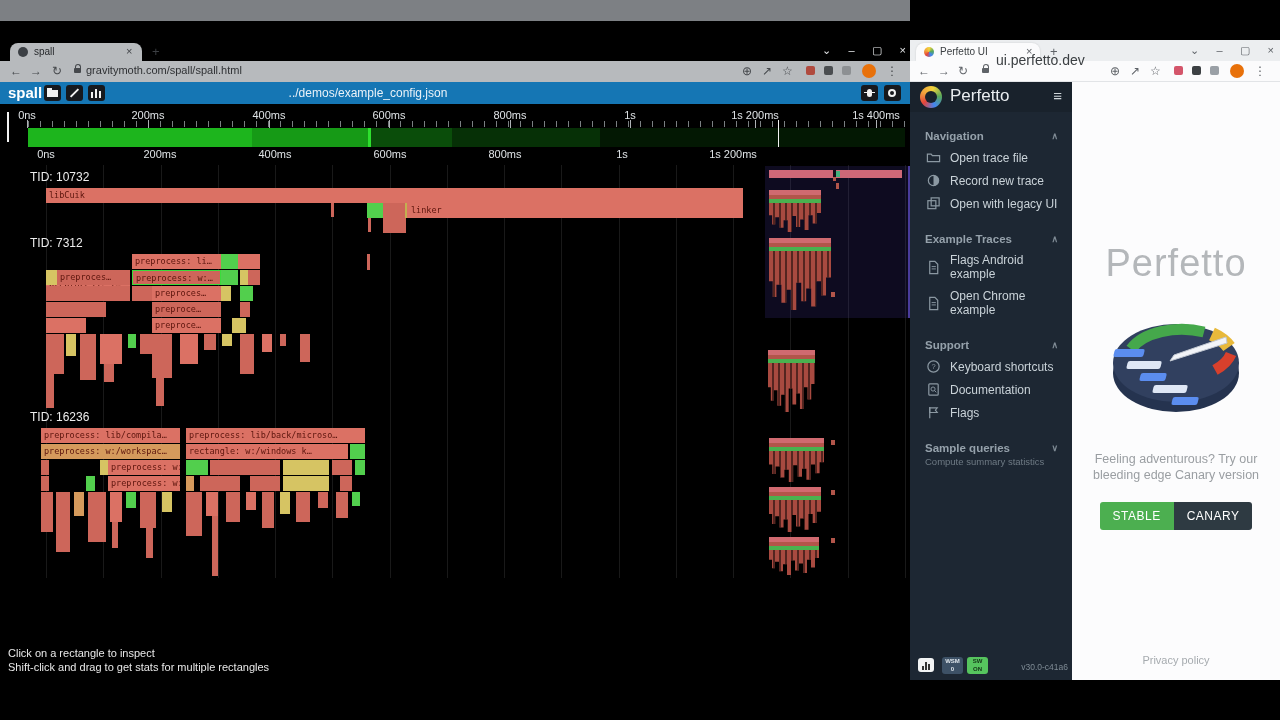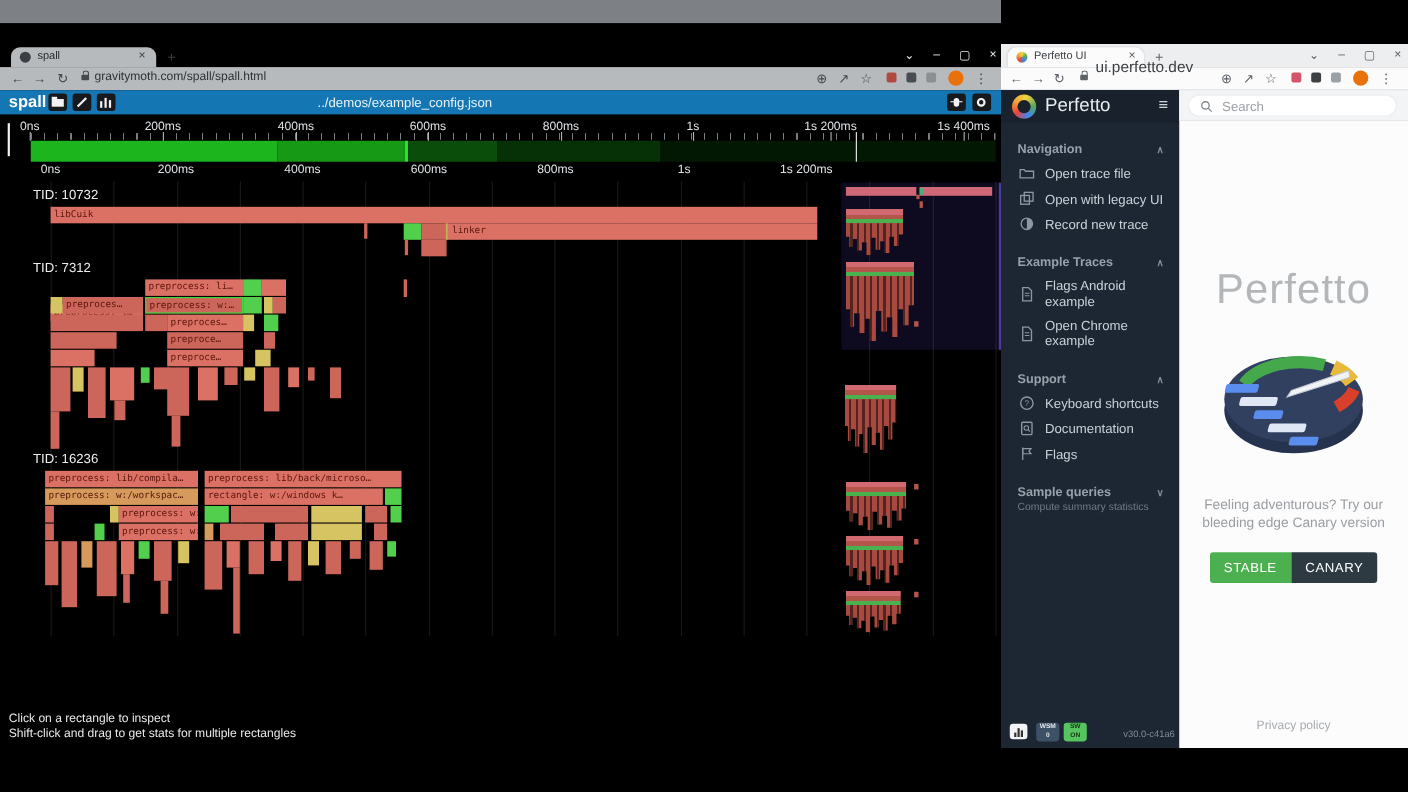--- a/index.html
+++ b/index.html
@@ -377,31 +377,31 @@
             <span class="sb-chev">∧</span>
           </div>
           <div class="sb-item">
             <svg width="15" height="15" viewBox="0 0 16 16">
               <path d="M1.5 12.5v-8h4l1.3 1.6h7.7v6.4z" fill="none" stroke="#8b98a2" stroke-width="1.3"></path>
             </svg>
             <span>Open trace file</span>
           </div>
           <div class="sb-item">
             <svg width="15" height="15" viewBox="0 0 16 16">
+              <circle cx="8" cy="8" r="5.5" fill="none" stroke="#8b98a2" stroke-width="1.3"></circle>
+              <path d="M8 2.5 a5.5 5.5 0 0 1 0 11z" fill="#8b98a2"></path>
+            </svg>
+            <span>Record new trace</span>
+          </div>
+          <div class="sb-item">
+            <svg width="15" height="15" viewBox="0 0 16 16">
               <rect x="2" y="5" width="8.5" height="8.5" fill="none" stroke="#8b98a2" stroke-width="1.3"></rect>
               <rect x="5.5" y="2" width="8.5" height="8.5" fill="none" stroke="#8b98a2" stroke-width="1.3"></rect>
             </svg>
             <span>Open with legacy UI</span>
-          </div>
-          <div class="sb-item">
-            <svg width="15" height="15" viewBox="0 0 16 16">
-              <circle cx="8" cy="8" r="5.5" fill="none" stroke="#8b98a2" stroke-width="1.3"></circle>
-              <path d="M8 2.5 a5.5 5.5 0 0 1 0 11z" fill="#8b98a2"></path>
-            </svg>
-            <span>Record new trace</span>
           </div>
         </div>
         <div class="sb-section">
           <div class="sb-sec-head">
             <span>Example Traces</span>
             <span class="sb-chev">∧</span>
           </div>
           <div class="sb-item">
             <svg width="15" height="15" viewBox="0 0 16 16">
               <path d="M4 1.5h5.5l3 3v10H4z" fill="none" stroke="#8b98a2" stroke-width="1.3"></path>
@@ -467,29 +467,20 @@
       </div>
       <div class="badge" id="badge-sw">
         <div>SW</div>
         <div>ON</div>
       </div>
       <div id="sb-version">v30.0-c41a6</div>
     </div>
   </div>
 
   <div class="abs" id="main">
-    <div id="searchrow">
-      <div id="searchpill">
-        <svg width="12" height="12" style="position:absolute;left:10px;top:4px;" viewBox="0 0 16 16">
-          <circle cx="6.5" cy="6.5" r="4.5" fill="none" stroke="#80868b" stroke-width="1.6"></circle>
-          <line x1="10" y1="10" x2="14" y2="14" stroke="#80868b" stroke-width="1.6"></line>
-        </svg>
-        <span id="search-ph">Search</span>
-      </div>
-    </div>
     <div id="wordmark">Perfetto</div>
     <svg id="biglogo" width="140" height="125" viewBox="0 0 140 125">
       <ellipse cx="70" cy="76" rx="63" ry="39" fill="#25334f"></ellipse>
       <ellipse cx="70" cy="66" rx="63" ry="39" fill="#31405f"></ellipse>
       <path d="M25 52 A55 32 0 0 1 98 35" stroke="#45a84b" stroke-width="11" fill="none"></path>
       <path d="M106 37 A55 32 0 0 1 123 50" stroke="#e8b93b" stroke-width="14" fill="none"></path>
       <path d="M125 57 A55 32 0 0 1 109 73" stroke="#d8402c" stroke-width="11" fill="none"></path>
       <polygon points="64,64 68,58 120,40 121,46" fill="#f2f4f8" stroke="#c2c8d2" stroke-width="1"></polygon>
       <g>
         <rect x="22" y="52" width="30" height="8" rx="2" fill="#5b8def" transform="skewX(-14)"></rect>

